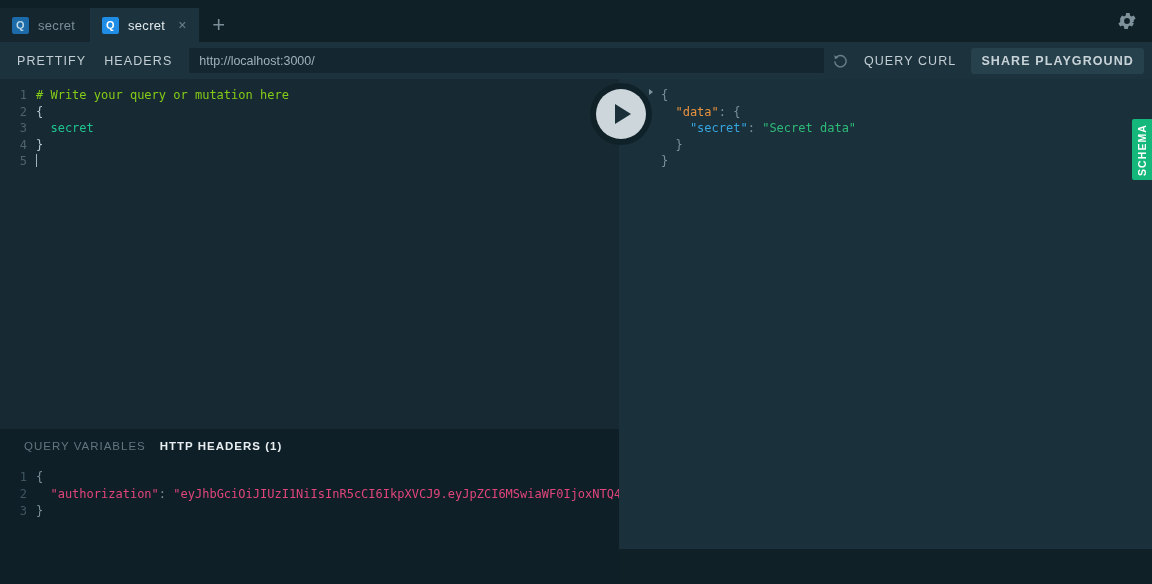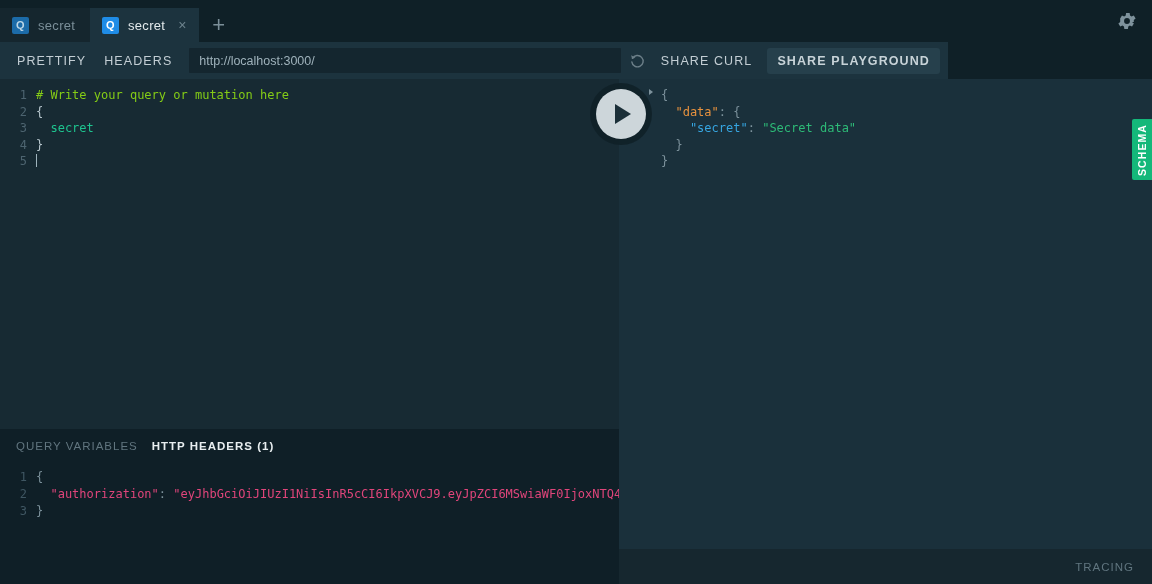--- a/index.html
+++ b/index.html
@@ -41,21 +41,21 @@
     color:#7b8f99; font-size:22px; font-weight:300; cursor:pointer;
     background:#0f2027;
   }
   .gear {
     position:absolute; right:14px; top:10px;
     width:22px; height:22px; cursor:pointer;
   }
 
   
   .toolbar {
-    position:absolute; top:42px; left:0; width:948px; height:37px;
+    position:absolute; top:42px; left:0; width:1152px; height:37px;
     background:#1c333e; display:flex; align-items:center; padding:12px 8px;
   }
   .tbtn {
     font-size:12.5px; letter-spacing:1.1px; color:#c3ced4;
     padding:6px 9px; cursor:pointer; white-space:nowrap;
   }
   .urlbar {
     flex:1; margin:0 8px; height:25px;
     background:#14262f; border-radius:1px;
     display:flex; align-items:center; padding:0 10px;
@@ -72,21 +72,21 @@
   .editor-pane {
     position:absolute; top:79px; left:0; width:619px; height:350px;
     background:#172a33;
   }
   .vars-pane {
     position:absolute; top:429px; left:0; width:619px; height:155px;
     background:#0f1f27;
   }
   .vars-tabs {
     height:34px; display:flex; align-items:center; gap:14px;
-    padding:0 16px; font-size:11.5px; letter-spacing:1px;
+    padding:0 16px; font-size:11.5px; letter-spacing:1px;margin-left:8px;
   }
   .vars-tab { cursor:pointer; }
   .vars-tab.off { color:#61757f; }
   .vars-tab.on  { color:#e8eef0; font-weight:bold; }
 
   .response-pane {
     position:absolute; top:79px; left:619px; width:533px; height:470px;
     background:#1a303b; overflow:hidden;
   }
   .footer {
@@ -195,21 +195,21 @@
       <span>http://localhost:3000/</span>
     </div>
 
     <div class="undo-icon">
       <svg viewBox="0 0 24 24" width="17" height="17">
         <path fill="none" stroke="#aebec6" stroke-width="2" stroke-linecap="round" d="M5 9a8 8 0 1 1-1 5"></path>
         <path fill="#aebec6" d="M3 4.5l1.2 5.2 5-1.6z"></path>
       </svg>
     </div>
 
-    <div class="tbtn">SHARE CURL</div>
+    <div class="tbtn">QUERY CURL</div>
     <div class="share-btn">SHARE PLAYGROUND</div>
   </div>
 
   <div class="editor-pane">
     <div class="code code-rows">
       <div class="crow">
         <span class="gut">1</span>
         <span class="ctext tok-comment"># Write your query or mutation here</span>
       </div>
       <div class="crow">
@@ -257,23 +257,20 @@
     <div class="code resp-rows">
       <div class="fold"></div>
       <div class="resp-row tok-dim">{</div>
       <div class="resp-row"><span class="tok-key">  "data"</span><span class="tok-dim">: {</span></div>
       <div class="resp-row"><span class="tok-prop">    "secret"</span><span class="tok-dim">: </span><span class="tok-string">"Secret data"</span></div>
       <div class="resp-row tok-dim">  }</div>
       <div class="resp-row tok-dim">}</div>
     </div>
   </div>
 
-  <div class="footer">
-    <span class="tracing-label">TRACING</span>
-  </div>
 
   <div class="play" title="Execute Query">
     <div class="play-tri"></div>
   </div>
 
   <div class="schema-tab">
     <span class="schema-text">SCHEMA</span>
   </div>
 
 </div>

